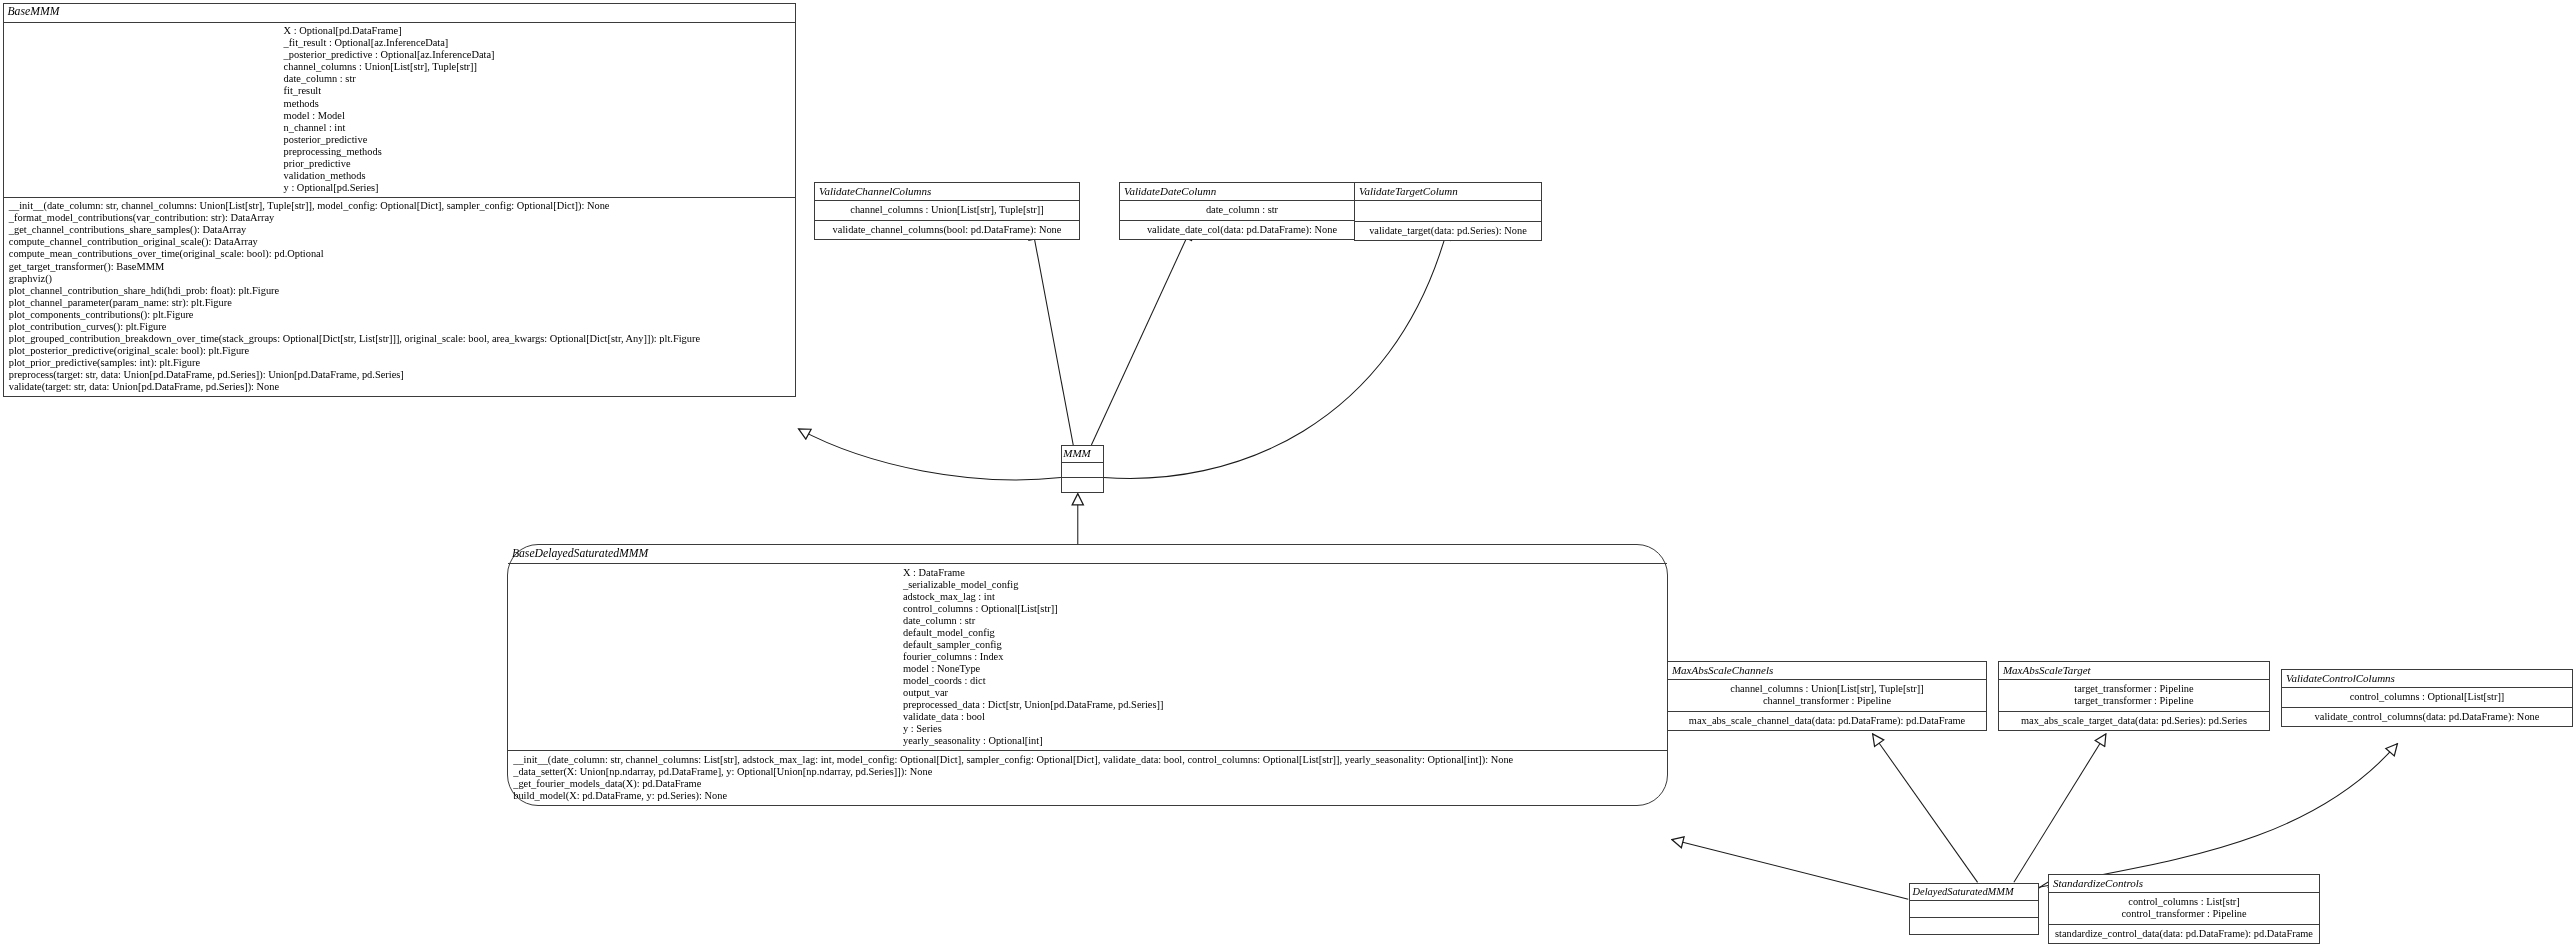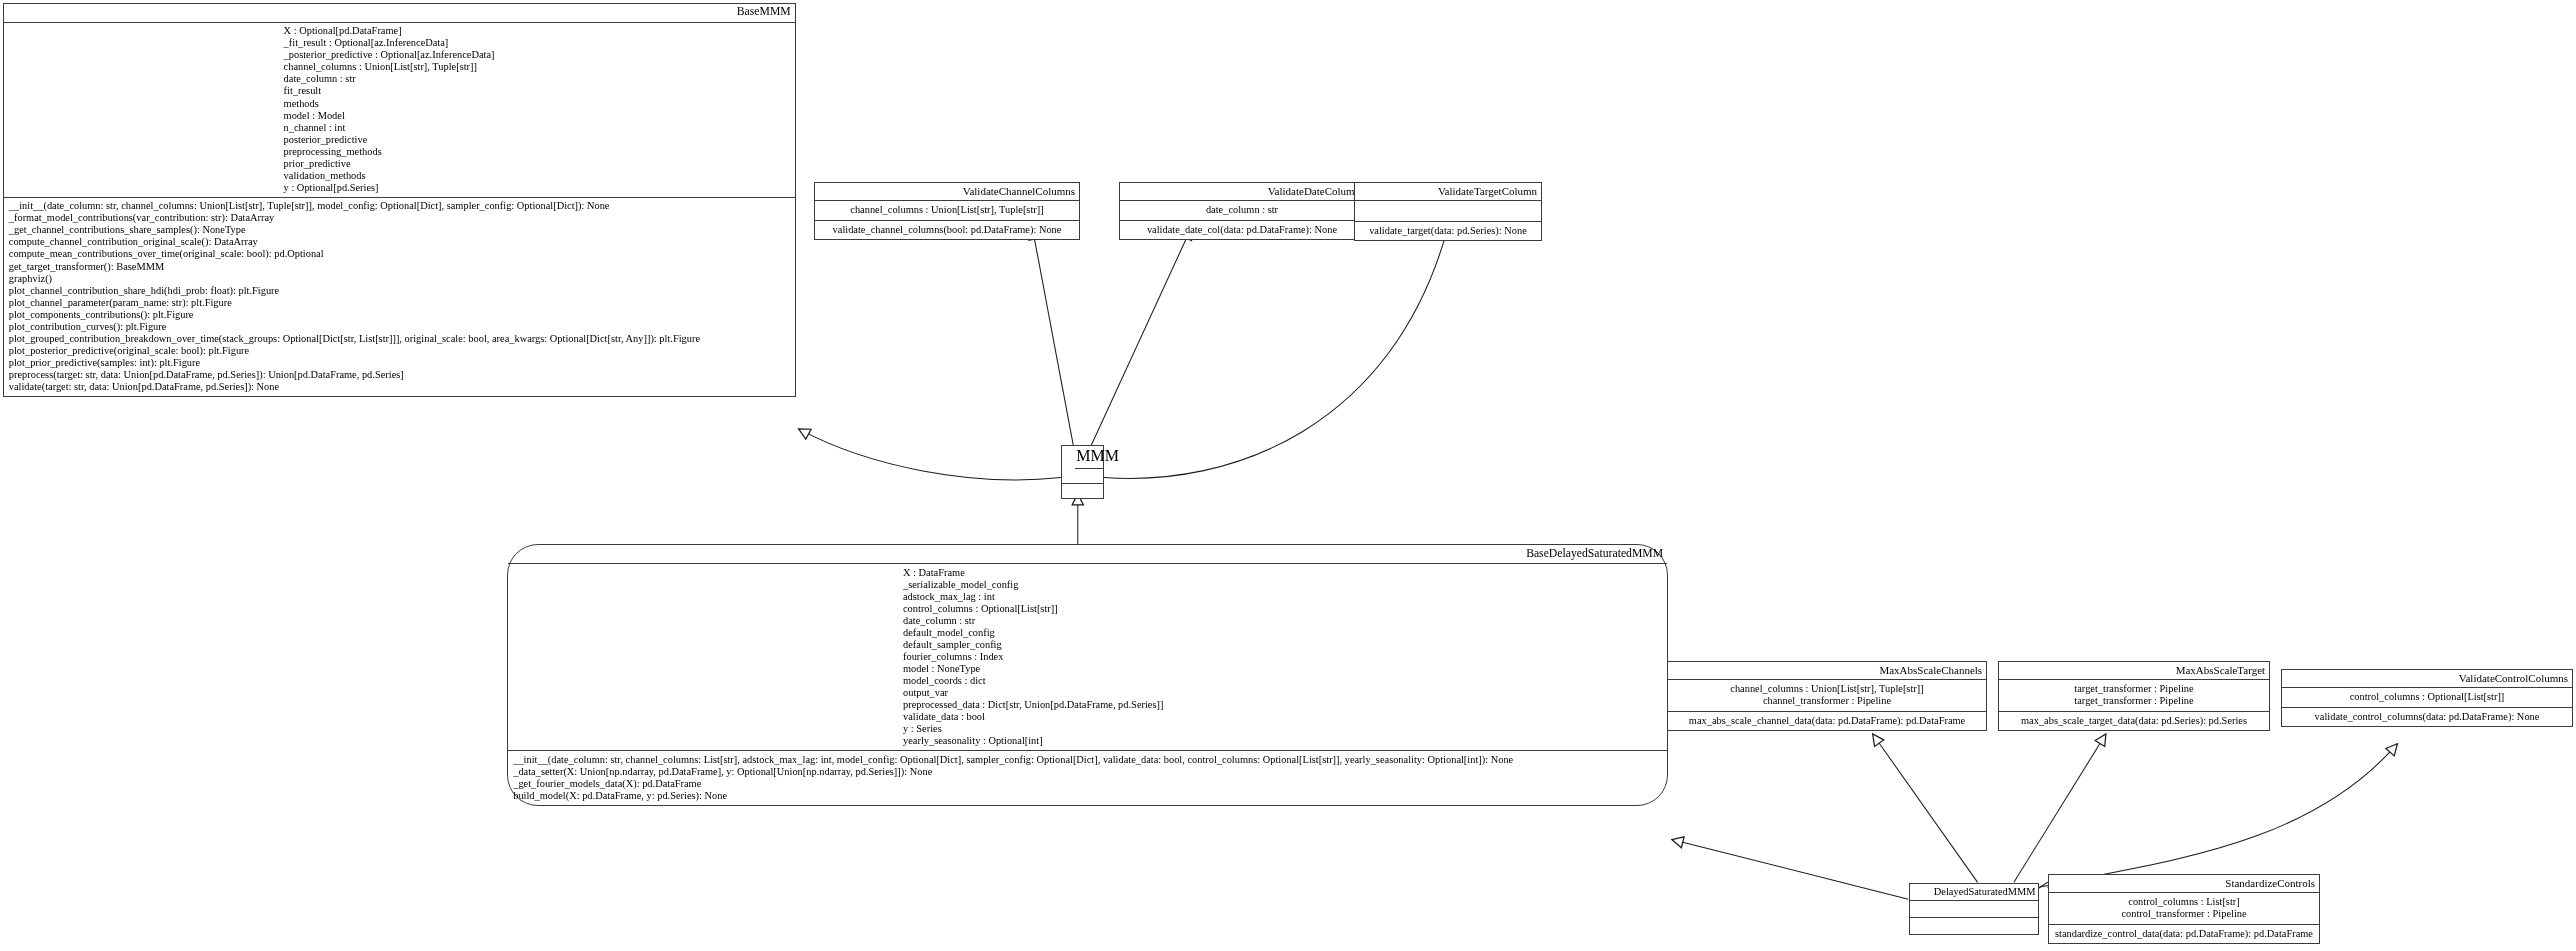--- a/index.html
+++ b/index.html
@@ -2,22 +2,22 @@
 <html style="font-size:10.4px"><head>
 <meta charset="utf-8">
 <style>
   html,body{margin:0;padding:0;background:#ffffff;}
   body{width:2576px;height:951px;position:relative;overflow:hidden;
        font-family:"Liberation Serif","DejaVu Serif",serif;color:#000;}
   #canvas{position:absolute;left:0;top:0;width:2576px;height:951px;}
   svg.edges{position:absolute;left:0;top:0;width:2576px;height:951px;pointer-events:none;}
 
   .uml{position:absolute;background:#fff;border:1.3px solid #3b3b3b;box-sizing:border-box;}
-  .uml .name{ text-align:right; border-bottom:1.3px solid #3b3b3b; padding:1.9px 3.9px 2.6px 3.9px;
-              font-size:11px; line-height:1.15;}
+  .uml .name{ text-align:left; border-bottom:1.3px solid #3b3b3b; padding:1.9px 3.9px 2.6px 3.9px;
+              font-size:11px; line-height:1.15;font-style:italic;}
   .uml .attrs{ border-bottom:1.3px solid #3b3b3b; padding:2.6px 5.2px 2.6px 5.2px; }
   .uml .ops{ padding:2.6px 5.2px 2.6px 5.2px; }
   .uml .attrs div,.uml .ops div{font-size:10.4px;line-height:1.16;white-space:pre;}
 
   
   .ctr .attrs div,.ctr .ops div{text-align:center;}
   .ctr .attrs,.ctr .ops{padding:3.2px 3.9px;}
 
   
   .empty{height:13px;}
@@ -25,21 +25,21 @@
   
   #base-mmm        {left:2.6px;   top:2.6px;    width:793px; }
   #base-mmm .attrs-pad{padding-left:280px;}
   #base-mmm .name  {font-size:11.7px;}
 
   #validate-channel-columns {left:814px; top:182px; width:266px;}
   #validate-date-column     {left:1119px; top:182px; width:246px;}
   #validate-target-column   {left:1354px; top:182px; width:188px;}
 
   #mmm             {left:1061px; top:445px; width:43px;}
-  #mmm .name{font-size:16px;padding:1.3px 1.3px 1.9px;margin-left:13px;}
+  #mmm .name{font-size:11px;padding:1.3px 1.3px 1.9px;}
   #mmm .attrs,#mmm .ops{height:14.3px;padding:0;}
 
   #base-delayed    {left:507px;  top:544px;  width:1161px;border-radius:31px;}
   #base-delayed .attrs-pad{padding-left:395px;}
   #base-delayed .name{font-size:11.7px;}
 
   #max-abs-scale-channels {left:1667px; top:661px; width:320px;}
   #max-abs-scale-target   {left:1998px; top:661px; width:272px;}
   #validate-control-columns{left:2281px;top:669px; width:292px;}
 
@@ -98,21 +98,21 @@
         <div>n_channel : int</div>
         <div>posterior_predictive</div>
         <div>preprocessing_methods</div>
         <div>prior_predictive</div>
         <div>validation_methods</div>
         <div>y : Optional[pd.Series]</div>
       </div>
     <div class="ops">
         <div>__init__(date_column: str, channel_columns: Union[List[str], Tuple[str]], model_config: Optional[Dict], sampler_config: Optional[Dict]): None</div>
         <div>_format_model_contributions(var_contribution: str): DataArray</div>
-        <div>_get_channel_contributions_share_samples(): NoneType</div>
+        <div>_get_channel_contributions_share_samples(): DataArray</div>
         <div>compute_channel_contribution_original_scale(): DataArray</div>
         <div>compute_mean_contributions_over_time(original_scale: bool): pd.Optional</div>
         <div>get_target_transformer(): BaseMMM</div>
         <div>graphviz()</div>
         <div>plot_channel_contribution_share_hdi(hdi_prob: float): plt.Figure</div>
         <div>plot_channel_parameter(param_name: str): plt.Figure</div>
         <div>plot_components_contributions(): plt.Figure</div>
         <div>plot_contribution_curves(): plt.Figure</div>
         <div>plot_grouped_contribution_breakdown_over_time(stack_groups: Optional[Dict[str, List[str]]], original_scale: bool, area_kwargs: Optional[Dict[str, Any]]): plt.Figure</div>
         <div>plot_posterior_predictive(original_scale: bool): plt.Figure</div>

